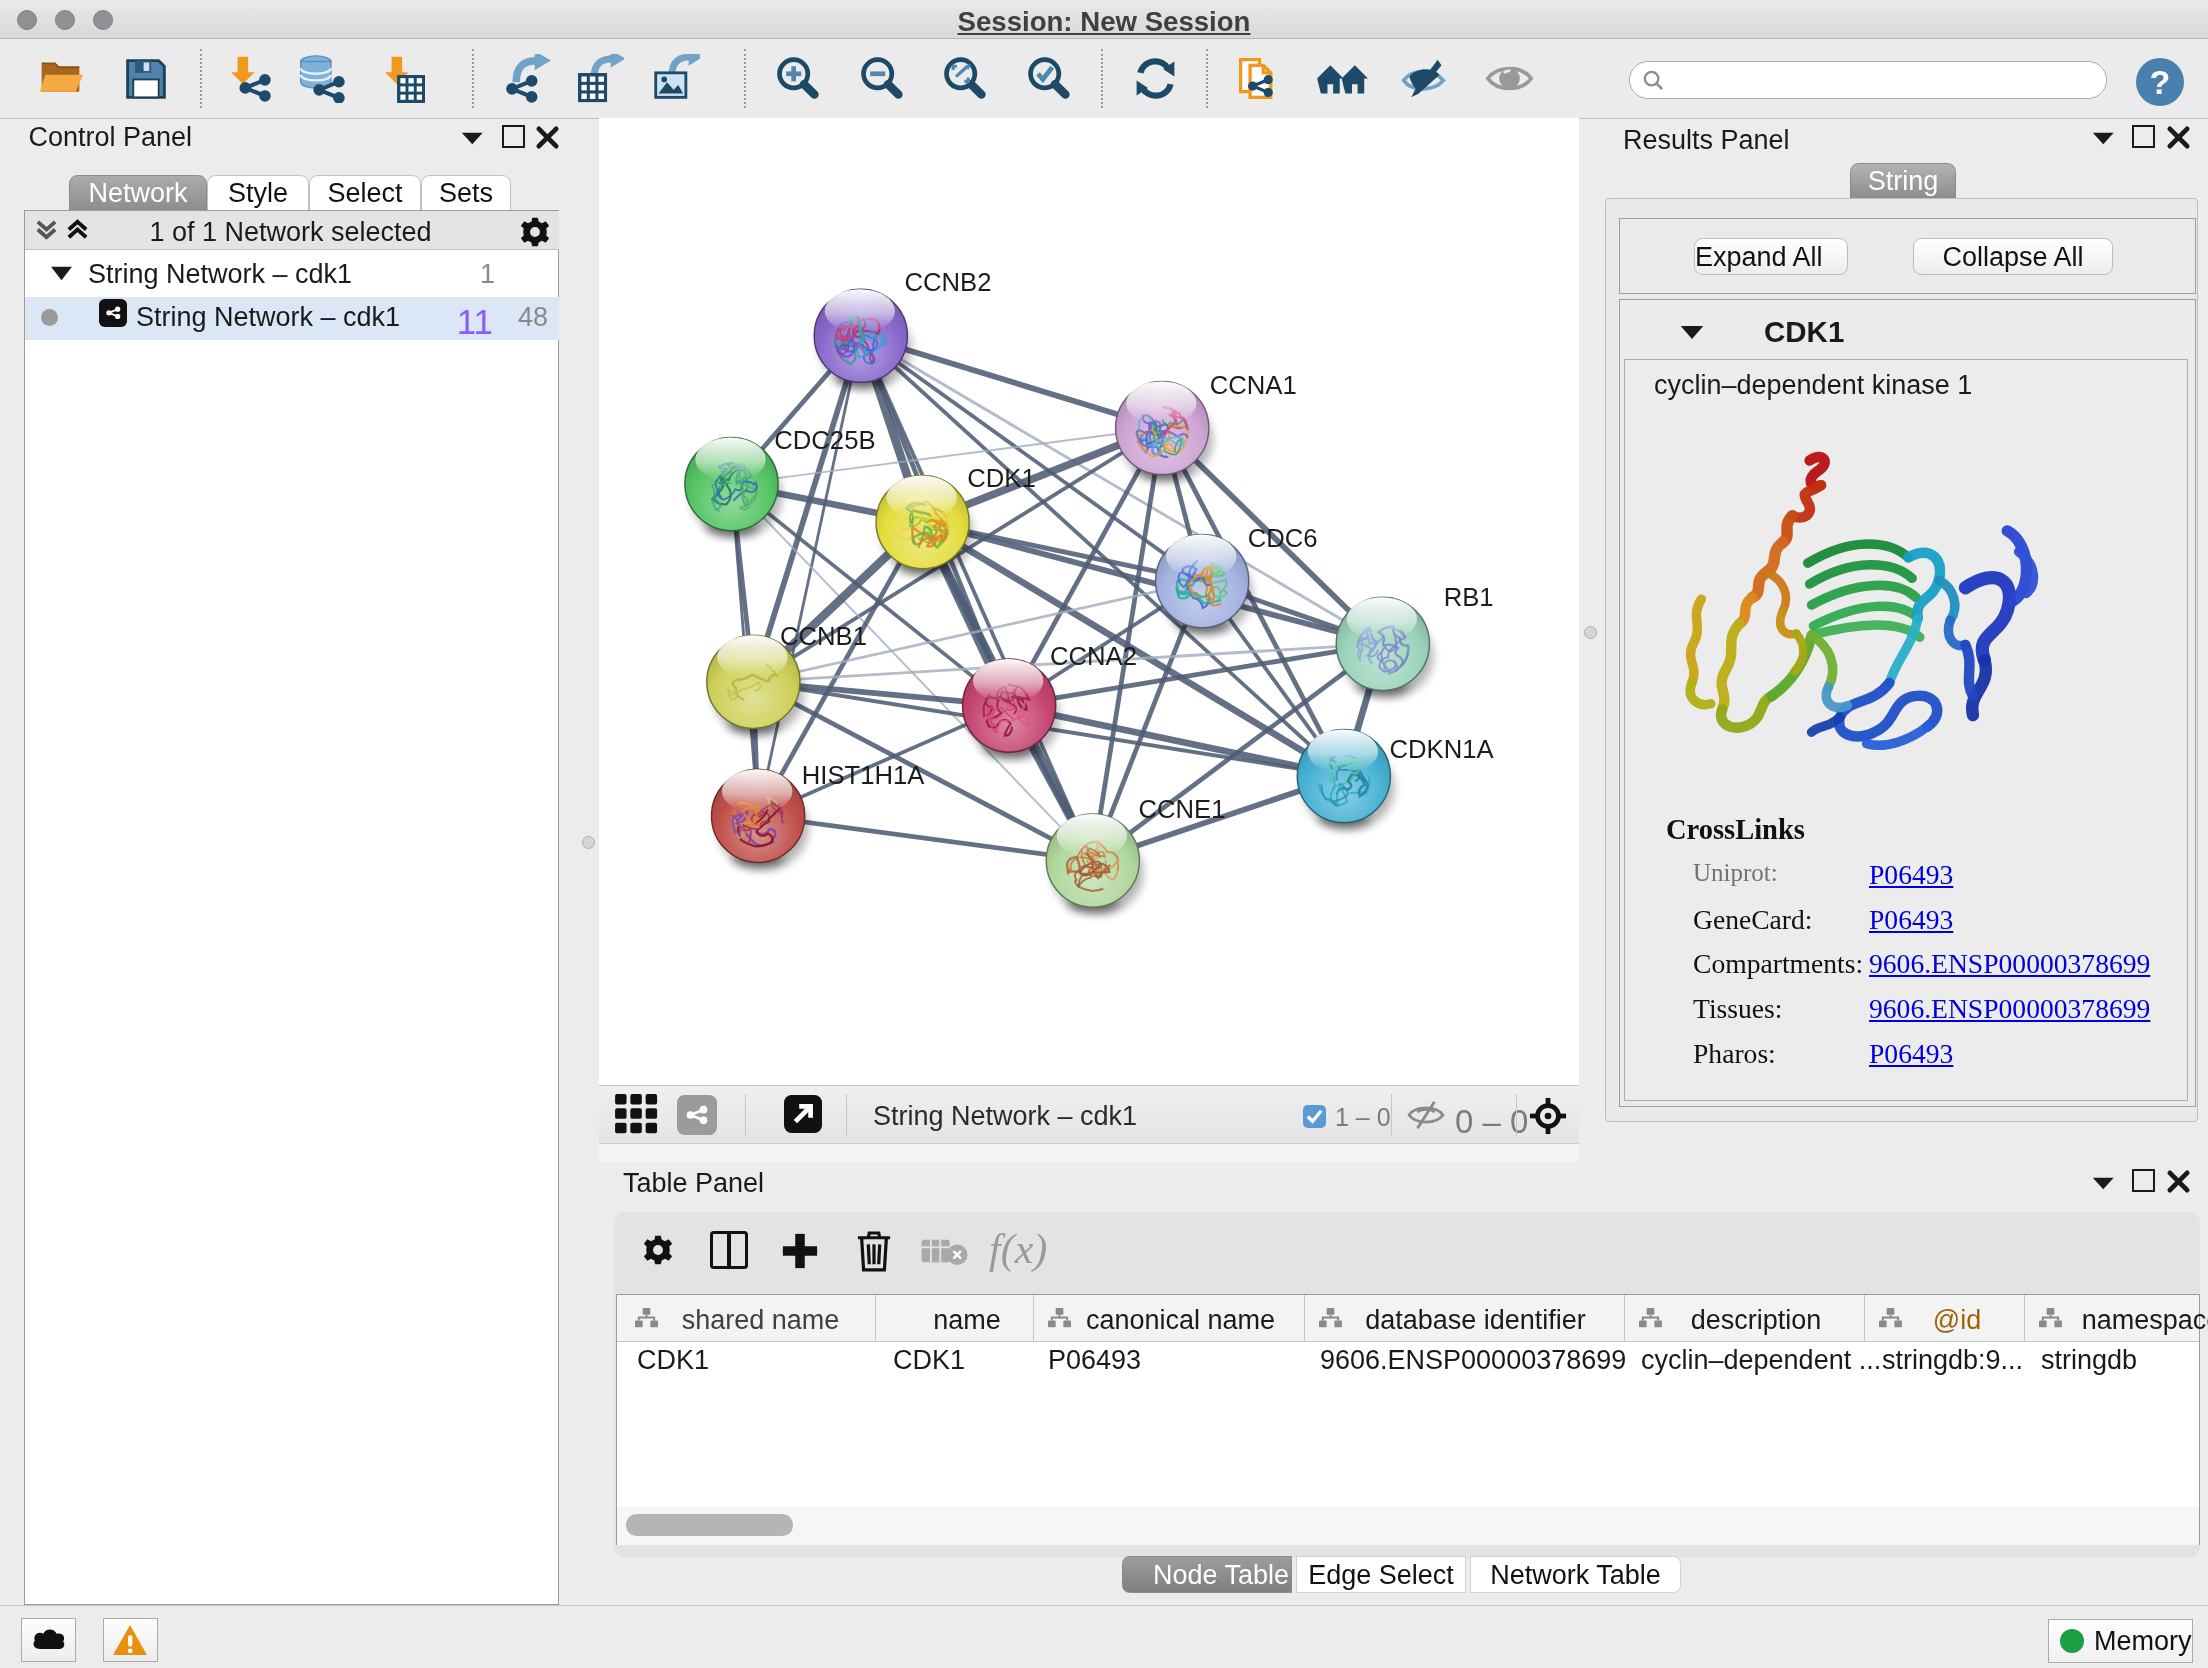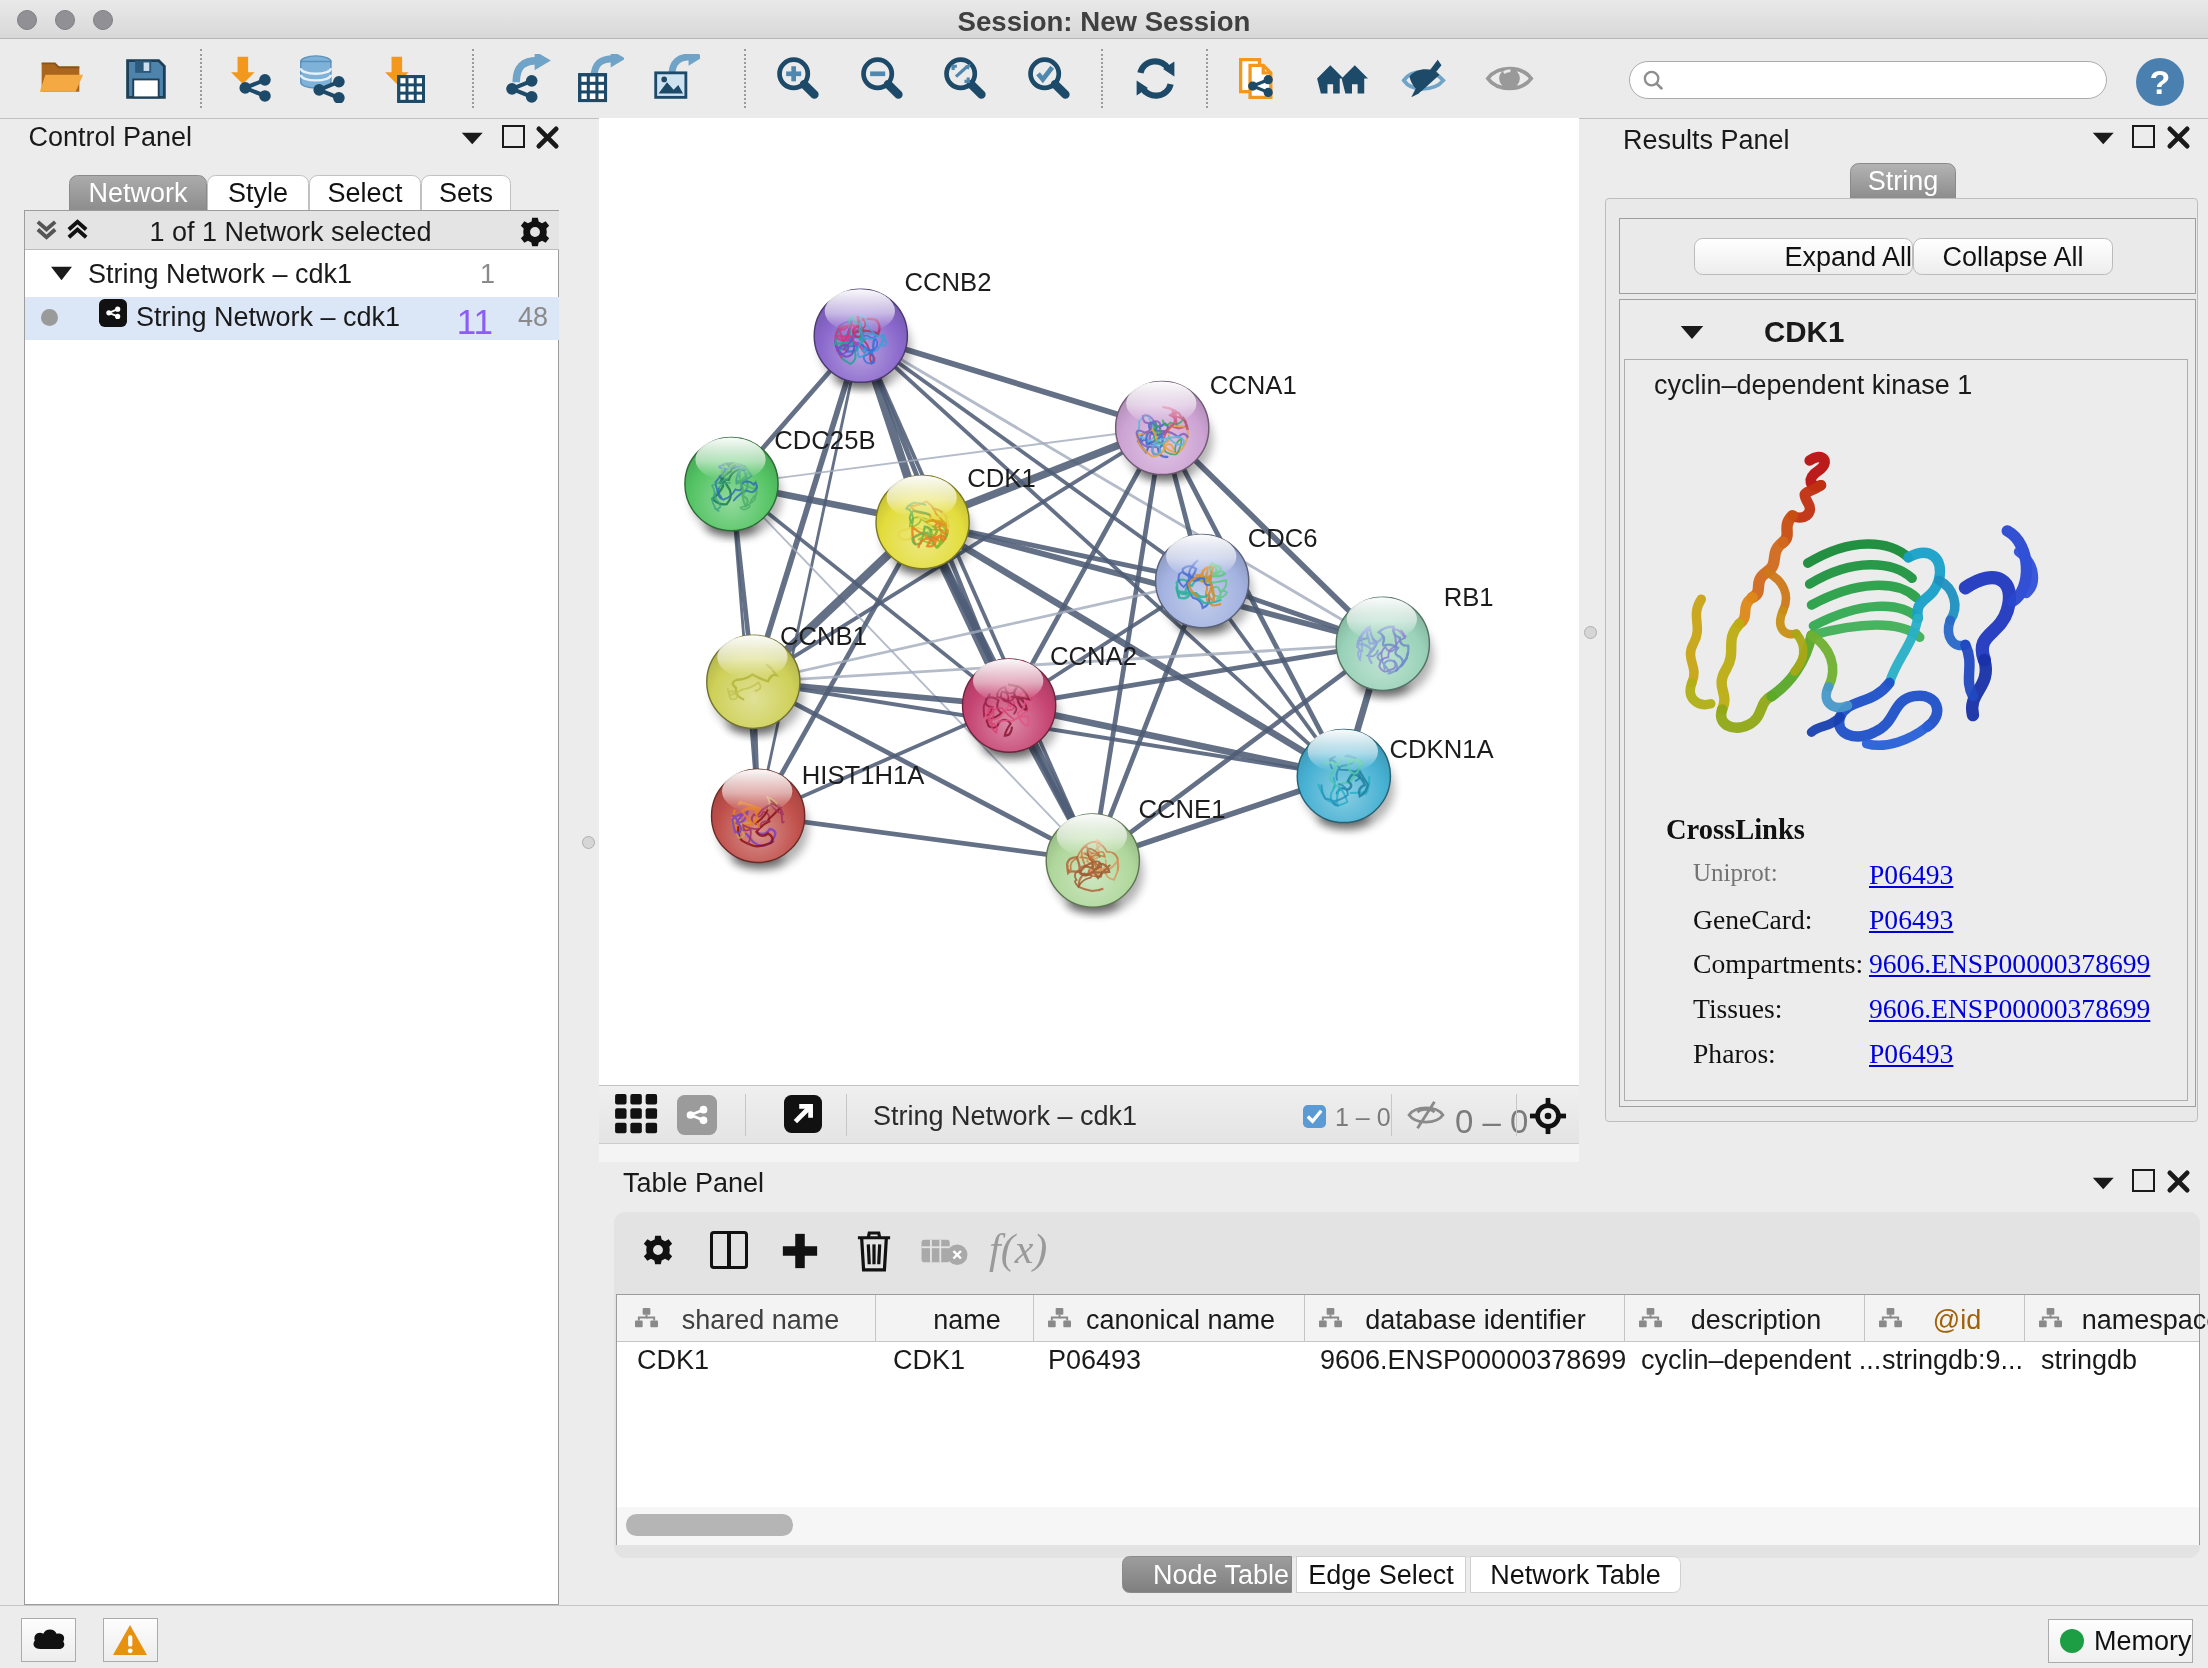--- a/index.html
+++ b/index.html
@@ -4,21 +4,21 @@
 * { margin:0; padding:0; box-sizing:border-box; }
 html,body { width:2208px; height:1668px; font-family:"Liberation Sans", sans-serif; background:#ececec; overflow:hidden; }
 .abs { position:absolute; }
 </style></head>
 <body>
 
 <div class="abs" style="left:0;top:0;width:2208px;height:39px;background:linear-gradient(#e9e9e9,#d8d8d8);border-bottom:1px solid #b6b6b6;"></div>
 <div class="abs" style="left:17px;top:9.5px;width:20px;height:20px;border-radius:50%;background:#909095;border:1px solid #7f7f84;"></div>
 <div class="abs" style="left:55px;top:9.5px;width:20px;height:20px;border-radius:50%;background:#909095;border:1px solid #7f7f84;"></div>
 <div class="abs" style="left:93px;top:9.5px;width:20px;height:20px;border-radius:50%;background:#909095;border:1px solid #7f7f84;"></div>
-<div class="abs" style="left:0;top:5.7px;width:2208px;text-align:center;font-size:27.6px;font-weight:600;color:#404040;">Session: New Session</div>
+<div class="abs" style="left:0;top:5.7px;width:2208px;text-align:center;font-size:27.6px;font-weight:600;color:#404040;text-decoration:underline;">Session: New Session</div>
 
 <div class="abs" style="left:0;top:39px;width:2208px;height:80px;background:#ebebeb;border-bottom:1px solid #c0c0c0;"></div>
 <div style="position:absolute;left:200px;top:49px;width:0px;height:59px;border-left:2.9px dotted #9a9a9a;"></div>
 <div style="position:absolute;left:472px;top:49px;width:0px;height:59px;border-left:2.9px dotted #9a9a9a;"></div>
 <div style="position:absolute;left:744px;top:49px;width:0px;height:59px;border-left:2.9px dotted #9a9a9a;"></div>
 <div style="position:absolute;left:1101px;top:49px;width:0px;height:59px;border-left:2.9px dotted #9a9a9a;"></div>
 <div style="position:absolute;left:1206px;top:49px;width:0px;height:59px;border-left:2.9px dotted #9a9a9a;"></div>
 <svg style="position:absolute;left:36px;top:54px;" width="49" height="49" viewBox="0 0 52 52" xmlns="http://www.w3.org/2000/svg">
     <path d="M6 10 L20 10 L24 14 L46 14 L46 40 L6 40 Z" fill="#a9661c"></path>
 <path d="M10 22 L50 22 L42 40 L4 40 Z" fill="#f4a942"></path>
@@ -610,21 +610,21 @@
 <div class="abs" style="left:2132px;top:125px;width:23px;height:23px;border:2.9px solid #1a1a1a;"></div>
 <svg class="abs" style="left:2166px;top:125px;" width="25" height="25" viewBox="0 0 26 26">
     <g stroke="#1a1a1a" stroke-width="5" stroke-linecap="round">
       <line x1="4" y1="4" x2="22" y2="22"></line>
       <line x1="22" y1="4" x2="4" y2="22"></line>
     </g>
   </svg>
 <div class="abs" style="left:1850px;top:163px;width:106px;height:36px;background:linear-gradient(#b3b3b3,#8d8d8d);border:1px solid #8a8a8a;border-radius:8.6px 8.6px 0 0;color:#fff;font-size:27px;text-align:center;line-height:35px;">String</div>
 <div class="abs" style="left:1605px;top:198px;width:593px;height:924px;background:#e9e9e9;border:1px solid #bdbdbd;border-radius:3.8px;"></div>
 <div class="abs" style="left:1619px;top:218px;width:577px;height:76px;background:#eaeaea;border:1px solid #9e9e9e;"></div>
-<div class="abs" style="left:1694px;top:238px;width:219px;height:37px;background:linear-gradient(#ffffff,#ededed);border:1px solid #bbbbbb;border-radius:8.6px;font-size:27px;color:#111;text-align:right;line-height:36px;">Expand All</div>
+<div class="abs" style="left:1694px;top:238px;width:154px;height:37px;background:linear-gradient(#ffffff,#ededed);border:1px solid #bbbbbb;border-radius:8.6px;font-size:27px;color:#111;text-align:left;line-height:36px;">Expand All</div>
 <div class="abs" style="left:1913px;top:238px;width:200px;height:37px;background:linear-gradient(#ffffff,#ededed);border:1px solid #bbbbbb;border-radius:8.6px;font-size:27px;color:#111;text-align:center;line-height:36px;">Collapse All</div>
 <div class="abs" style="left:1619px;top:299px;width:577px;height:808px;background:#ebebeb;border:1px solid #9e9e9e;"></div>
 <svg class="abs" style="left:1677px;top:321px;" width="30" height="21" viewBox="0 0 32 22">
     <path d="M4 5 L28 5 L16 19 Z" fill="#1a1a1a"></path>
   </svg>
 <div class="abs" style="left:1764px;top:315px;font-size:29.5px;font-weight:bold;color:#1a1a1a;">CDK1</div>
 <div class="abs" style="left:1624px;top:359px;width:564px;height:742px;background:#ececec;border:1px solid #adadad;"></div>
 <div class="abs" style="left:1654px;top:370px;font-size:27px;color:#1a1a1a;">cyclin–dependent kinase 1</div>
 <svg width="380" height="314" viewBox="0 0 400 330" style="position:absolute;left:1669px;top:447px;" xmlns="http://www.w3.org/2000/svg">
 <path d="M148 14 C162 4, 170 16, 158 24 C144 33, 148 44, 160 40" fill="none" stroke="#b81010" stroke-width="11" stroke-linecap="round" opacity="0.95"></path>

